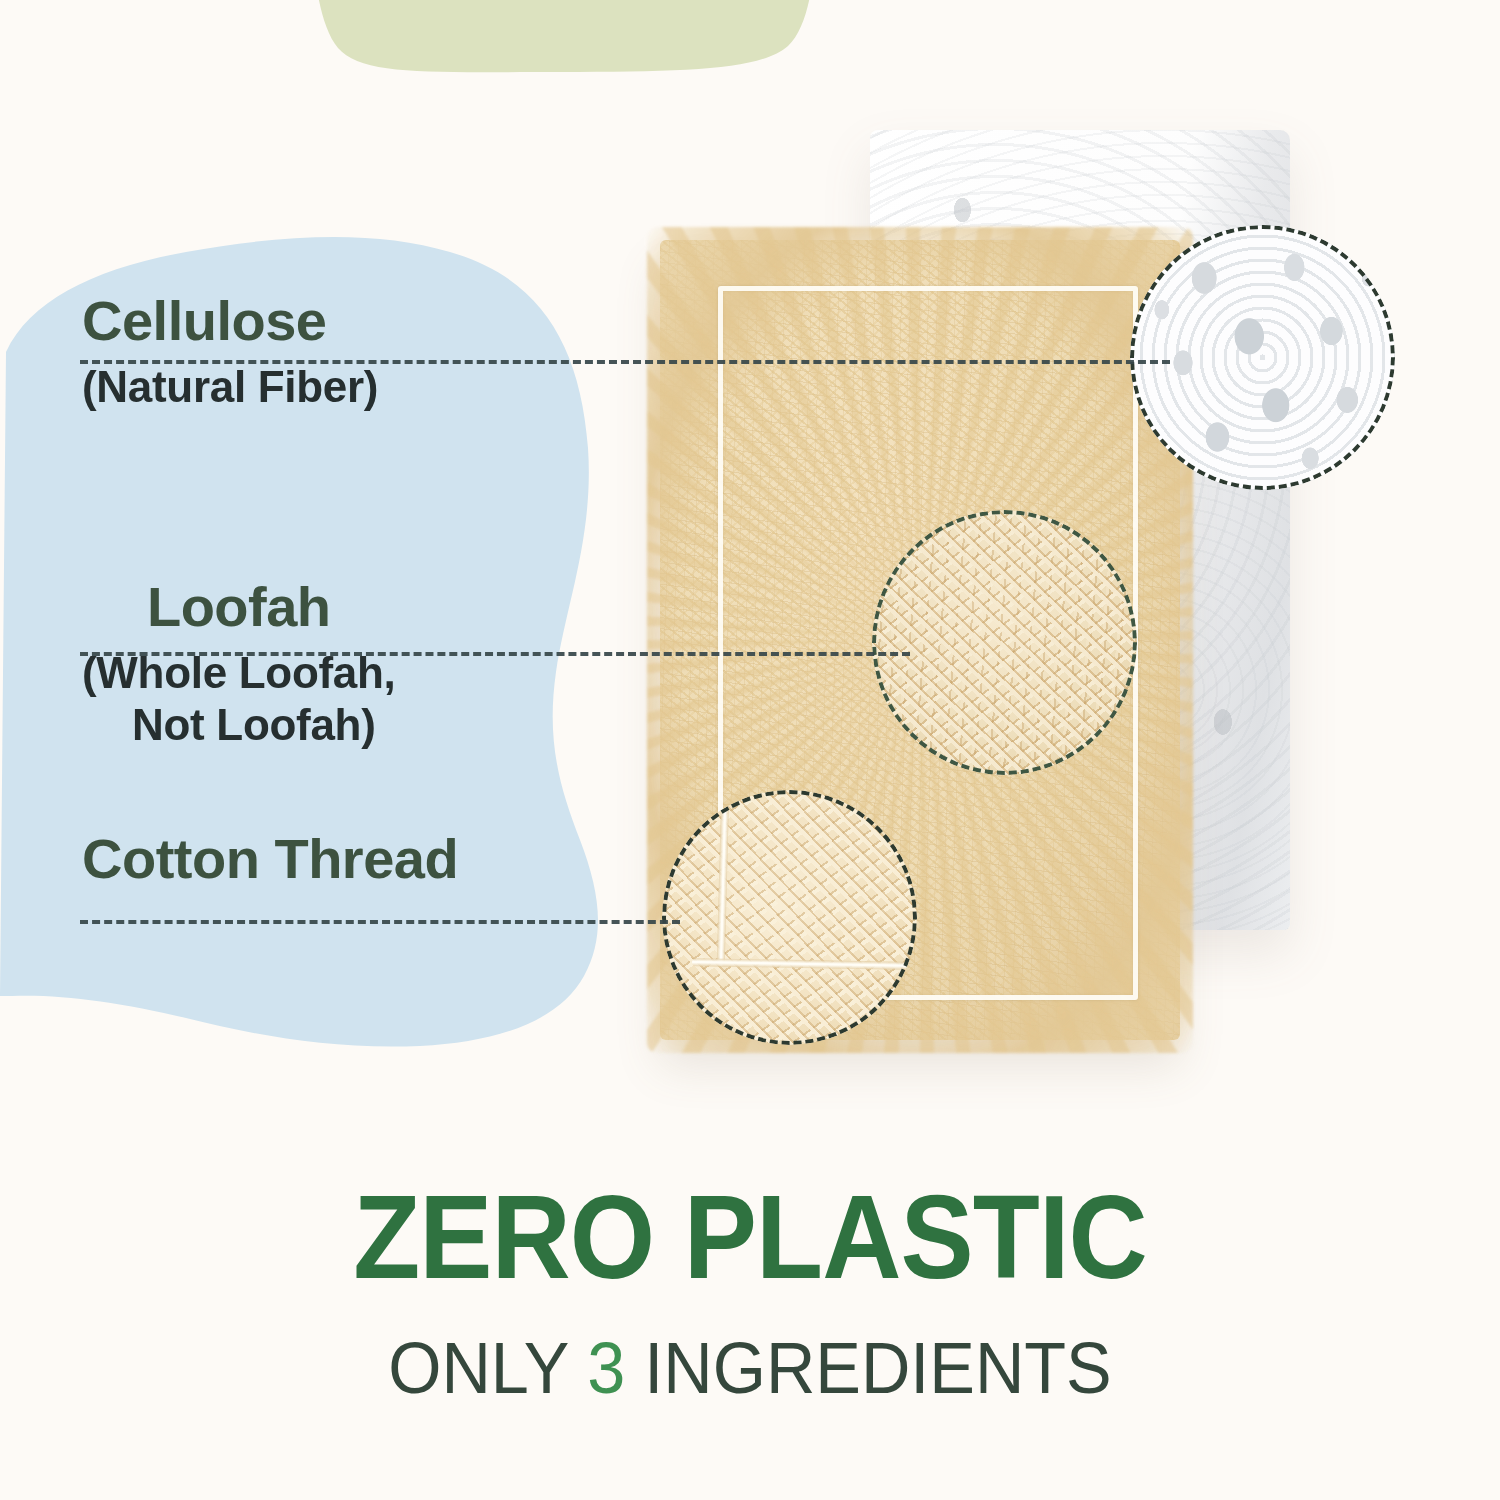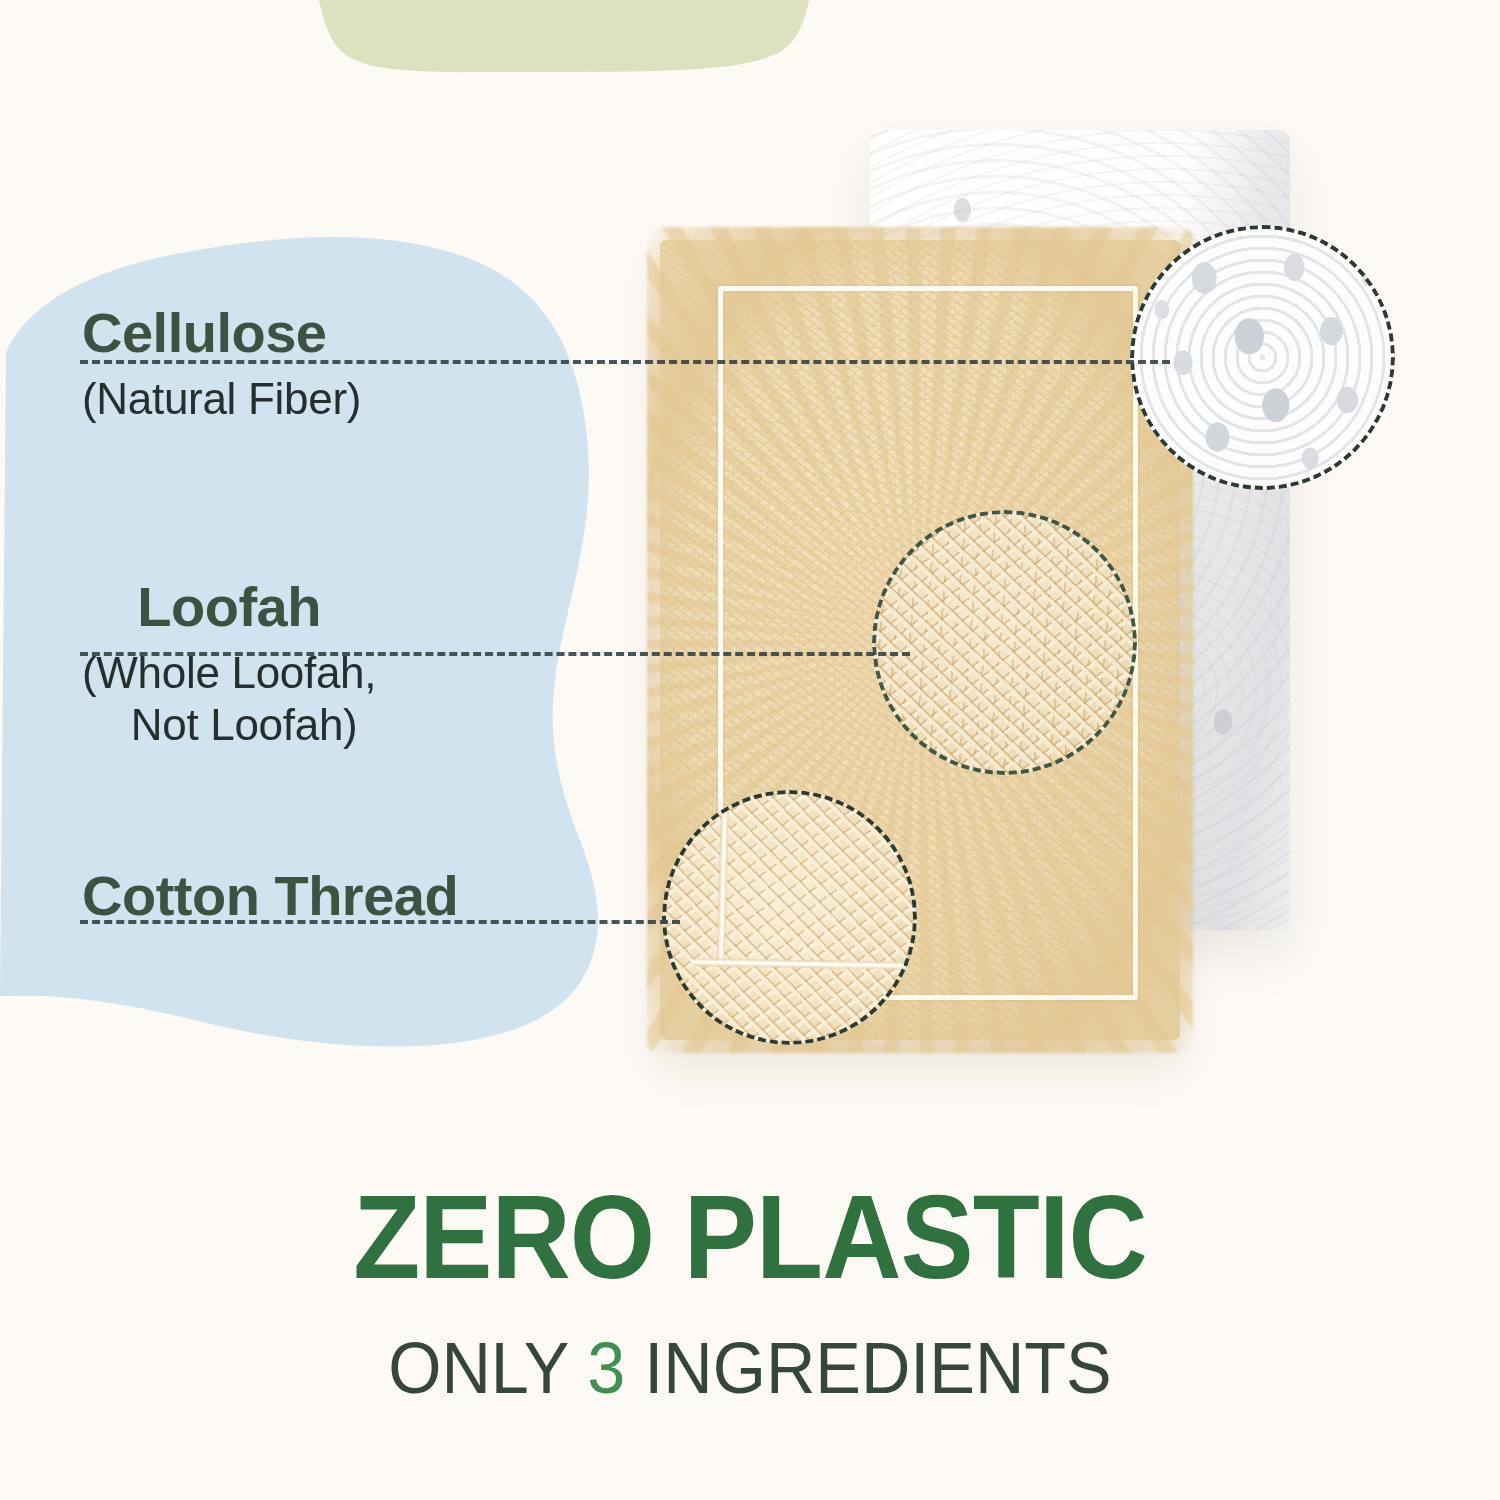--- a/index.html
+++ b/index.html
@@ -24,21 +24,21 @@
   .lbl-title {
     font-size:56px;
     font-weight:700;
     color:#3d5240;
     letter-spacing:-0.5px;
     line-height:1.05;
     white-space:nowrap;
   }
   .lbl-sub {
     font-size:44px;
-    font-weight:400;
+    font-weight:700;
     color:#262f30;
     line-height:1.18;
     letter-spacing:-0.3px;
     white-space:nowrap;
     margin-top:10px;
   }
   .lbl-sub .ind { display:block; padding-left:30px; }
 
   
   .leader {
@@ -254,34 +254,34 @@
       <div class="ring"></div>
     </div>
   </div>
 
   <div class="leader" style="left:80px; top:360px; width:1090px;"></div>
   <div class="leader" style="left:80px; top:652px; width:830px;"></div>
   <div class="leader" style="left:80px; top:920px; width:600px;"></div>
 
   <div class="labels">
 
-    <div class="label-block" style="top:304px;">
+    <div class="label-block" style="top:292px;">
       <div class="lbl-title">Cellulose</div>
       <div class="lbl-sub">(Natural Fiber)</div>
     </div>
 
     <div class="label-block" style="top:578px;text-align:center;">
       <div class="lbl-title">Loofah</div>
       <div class="lbl-sub">
         <span>(Whole Loofah,</span>
         <span class="ind">Not Loofah)</span>
       </div>
     </div>
 
-    <div class="label-block" style="top:867px;">
+    <div class="label-block" style="top:830px;">
       <div class="lbl-title">Cotton Thread</div>
     </div>
   </div>
 
   <div class="headline">ZERO PLASTIC</div>
 
   <div class="subheadline">
     <span>ONLY </span><span class="hl">3</span><span> INGREDIENTS</span>
   </div>
 

